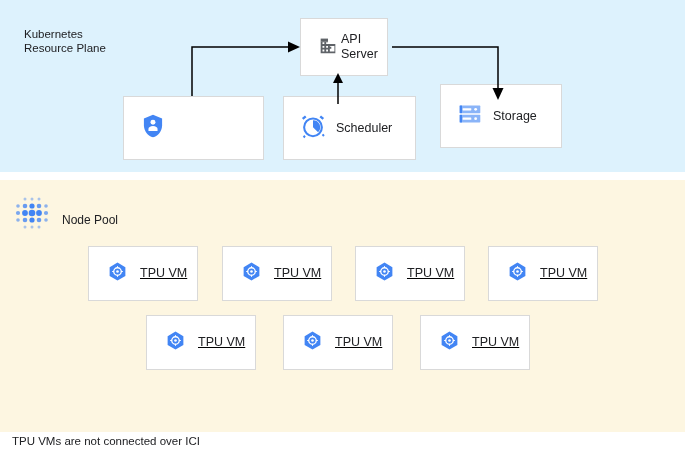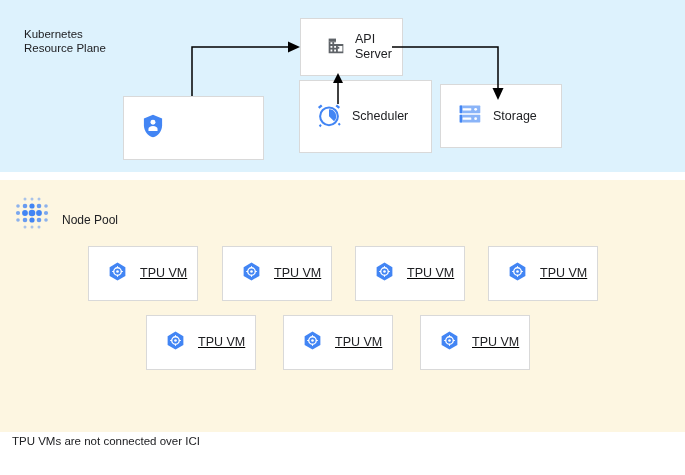--- a/index.html
+++ b/index.html
@@ -37,23 +37,23 @@
   }
   .node .label{
     font-size:12.5px;
     color:#202124;
     line-height:15px;
     white-space:pre-line;
   }
   .ico{flex:0 0 auto;display:block;}
 
   
-  #api-server-box{left:300px;top:18px;width:103px;height:58px;gap:8px;padding-left:24px;}
+  #api-server-box{left:300px;top:18px;width:88px;height:58px;gap:2px;padding-left:16px;}
   #resource-controllers-box{left:123px;top:96px;width:141px;height:64px;}
-  #scheduler-box{left:283px;top:80px;width:133px;height:73px;margin-left:16px;}
+  #scheduler-box{left:283px;top:96px;width:133px;height:64px;}
   #storage-box{left:440px;top:84px;width:122px;height:64px;}
 
   
   .tpu-box{width:110px;height:55px;gap:12px;padding-left:18px;text-decoration:underline;}
   .tpu-box .label{font-size:12.5px;}
   #tpu-vm-1{left:88px;top:246px;}
   #tpu-vm-2{left:222px;top:246px;}
   #tpu-vm-3{left:355px;top:246px;}
   #tpu-vm-4{left:488px;top:246px;}
   #tpu-vm-5{left:146px;top:315px;}

